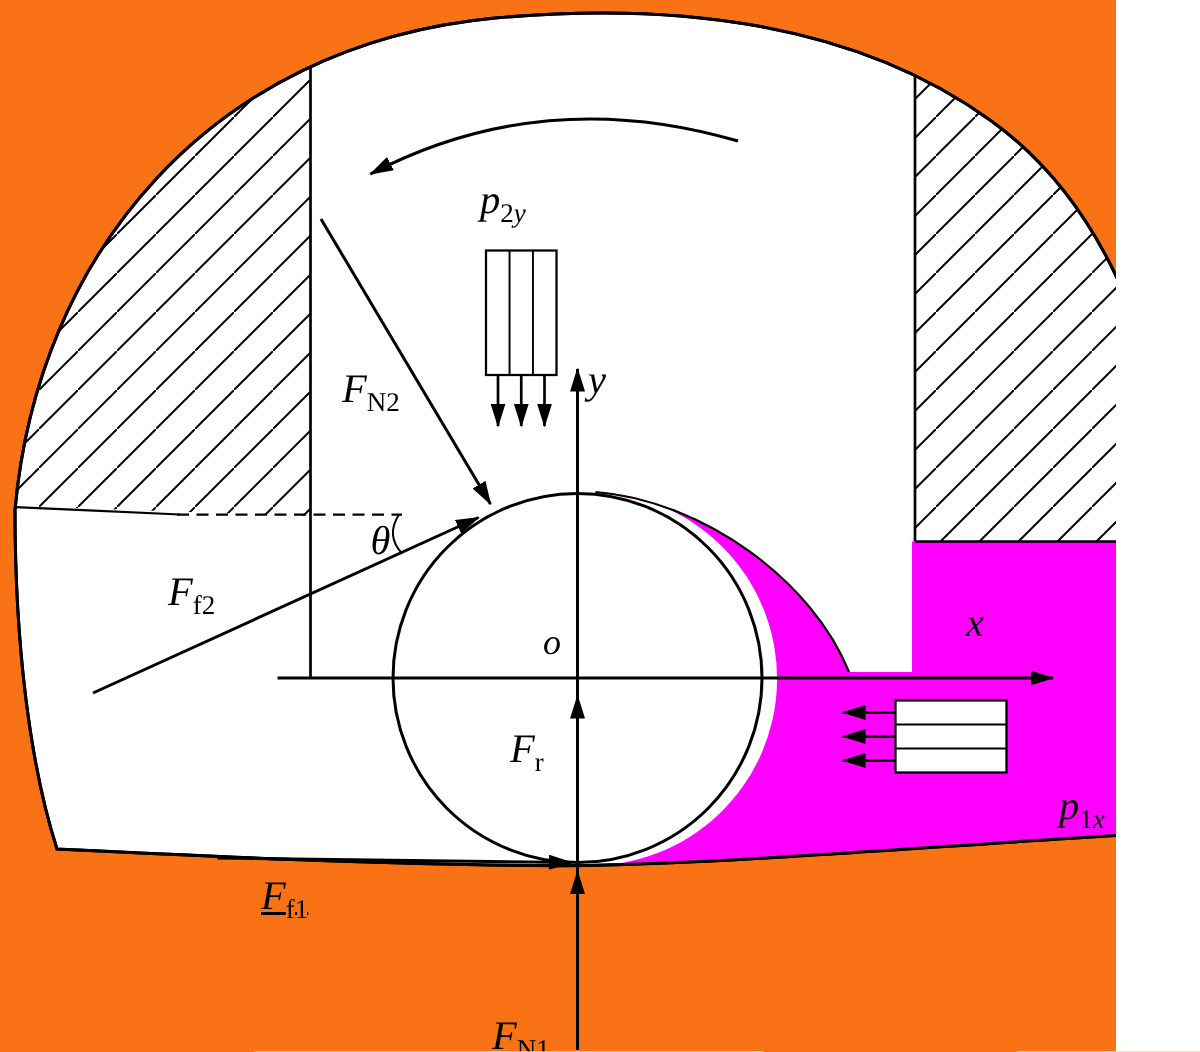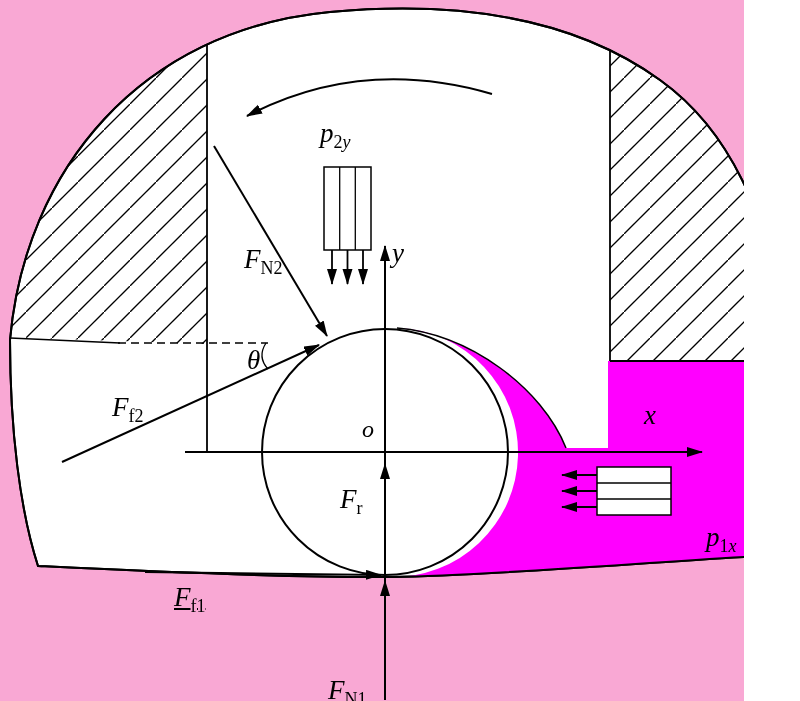--- a/index.html
+++ b/index.html
@@ -1,19 +1,19 @@
 <!DOCTYPE html>
 <html><head>
 <meta charset="utf-8">
 <style>
   html,body{margin:0;padding:0;background:#fff;}
   .stage{
     position:relative;
     width:744px;height:701px;
-    background:#f9a8d4;
+    background:#f97316;
     font-family:"Liberation Serif", serif;
     overflow:hidden;
   }
   .stage svg{position:absolute;left:0;top:0;}
   .label{
     position:absolute;
     font-family:"Liberation Serif", serif;
     font-style:italic;
     font-size:27px;
     line-height:1;
@@ -104,27 +104,27 @@
       <line x1="597" y1="507" x2="562" y2="507" stroke="#000" stroke-width="1.8" marker-end="url(#arw)"></line>
     </g>
   </svg>
 
   <div class="label" style="left:320px;top:120px;">
     <span>p</span><span class="sub">2</span><span class="subvar">y</span>
   </div>
 
   <div class="label" style="left:392px;top:240px;">y</div>
 
-  <div class="label" style="left:244px;top:246px;">
+  <div class="label" style="left:228px;top:246px;">
     <span>F</span><span class="sub">N2</span>
   </div>
 
   <div class="label" style="left:247px;top:347px;">θ</div>
 
-  <div class="label" style="left:112px;top:394px;">
+  <div class="label" style="left:112px;top:381px;">
     <span>F</span><span class="sub">f2</span>
   </div>
 
   <div class="label" style="left:362px;top:417px;font-size:24px;">o</div>
 
   <div class="label" style="left:644px;top:402px;">x</div>
 
   <div class="label" style="left:340px;top:486px;font-family:Liberation Serif, serif;">
     <span>F</span><span class="sub">r</span>
   </div>

